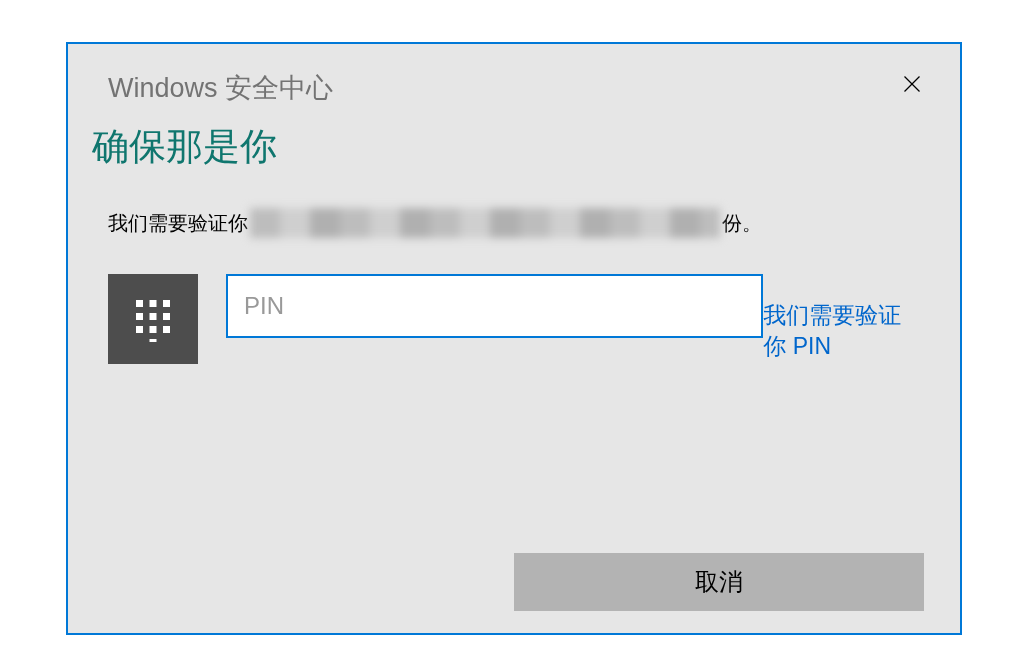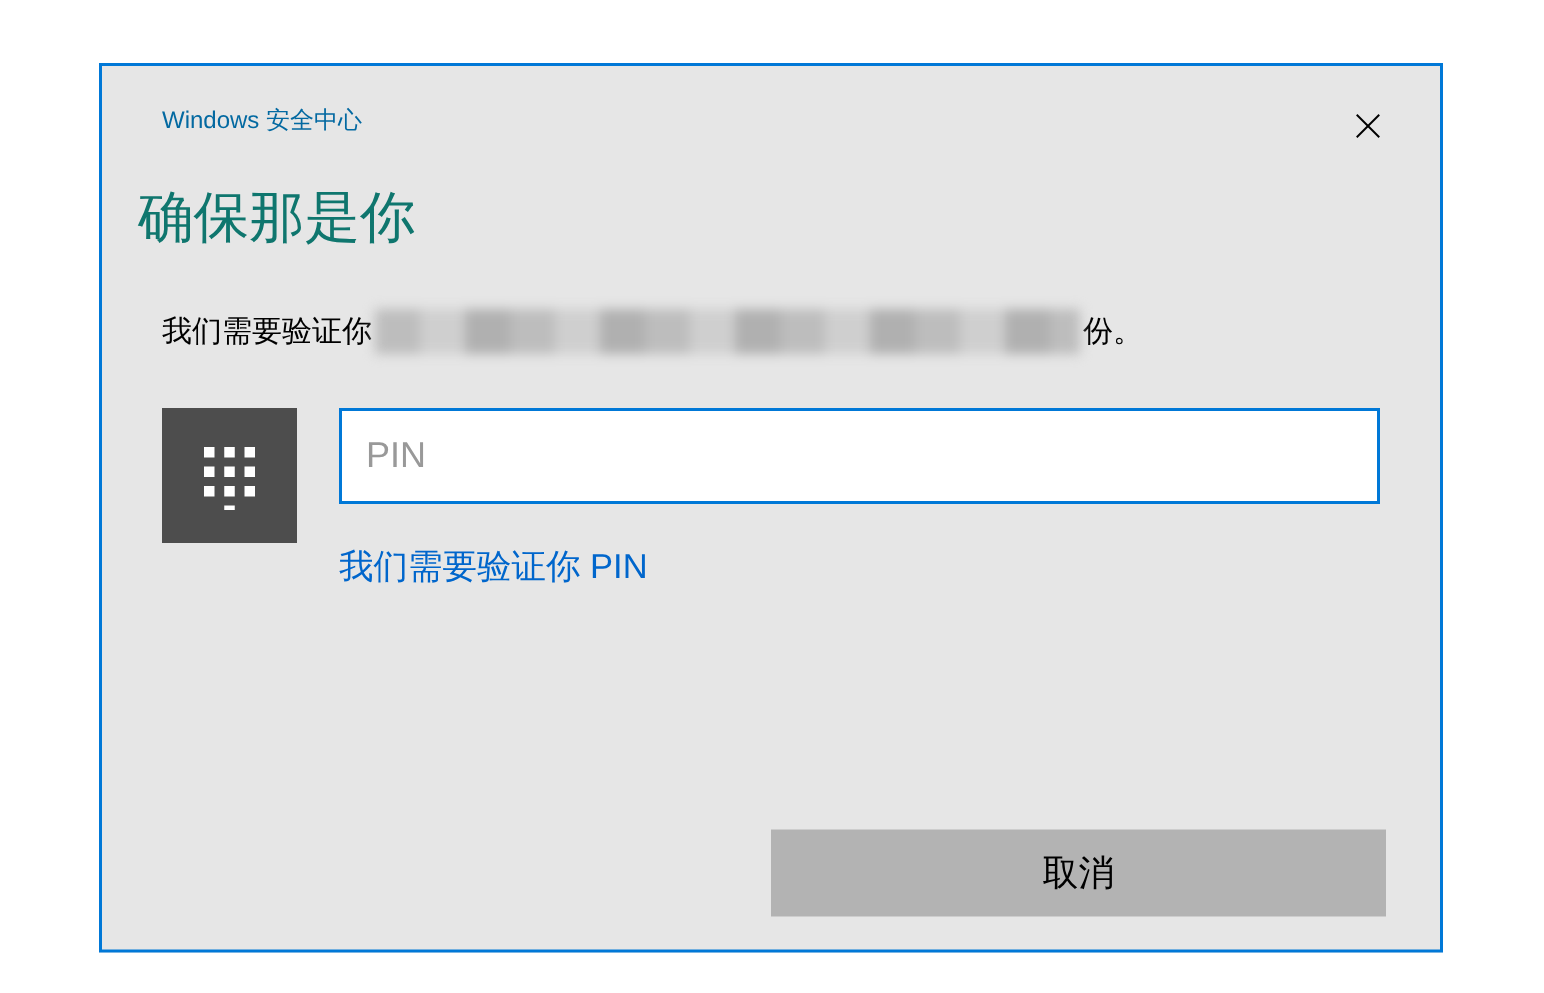--- a/index.html
+++ b/index.html
@@ -23,23 +23,23 @@
       background: #e6e6e6;
       border: 2px solid #0078d7;
     }
     .dialog-header {
       display: flex;
       justify-content: space-between;
       align-items: flex-start;
       padding: 24px 24px 0 40px;
     }
     .dialog-title-small {
-      font-size: 16px;
+      font-size: 27px;
       font-weight: 400;
-      color: #0369a1;
+      color: #737373;
       margin-top: 2px;
     }
     .close-btn {
       width: 40px;
       height: 40px;
       display: flex;
       align-items: center;
       justify-content: center;
       cursor: pointer;
       font-size: 20px;
@@ -92,21 +92,21 @@
       justify-content: center;
       flex-shrink: 0;
     }
     .keypad-icon svg {
       width: 46px;
       height: 46px;
     }
     .input-col {
       flex: 1;
       display: flex;
-      flex-direction: column;
+      flex-direction: row;
     }
     .pin-input {
       width: 100%;
       height: 64px;
       border: 2px solid #0078d7;
       background: #fff;
       font-size: 24px;
       padding: 0 16px;
       outline: none;
       color: #000;

